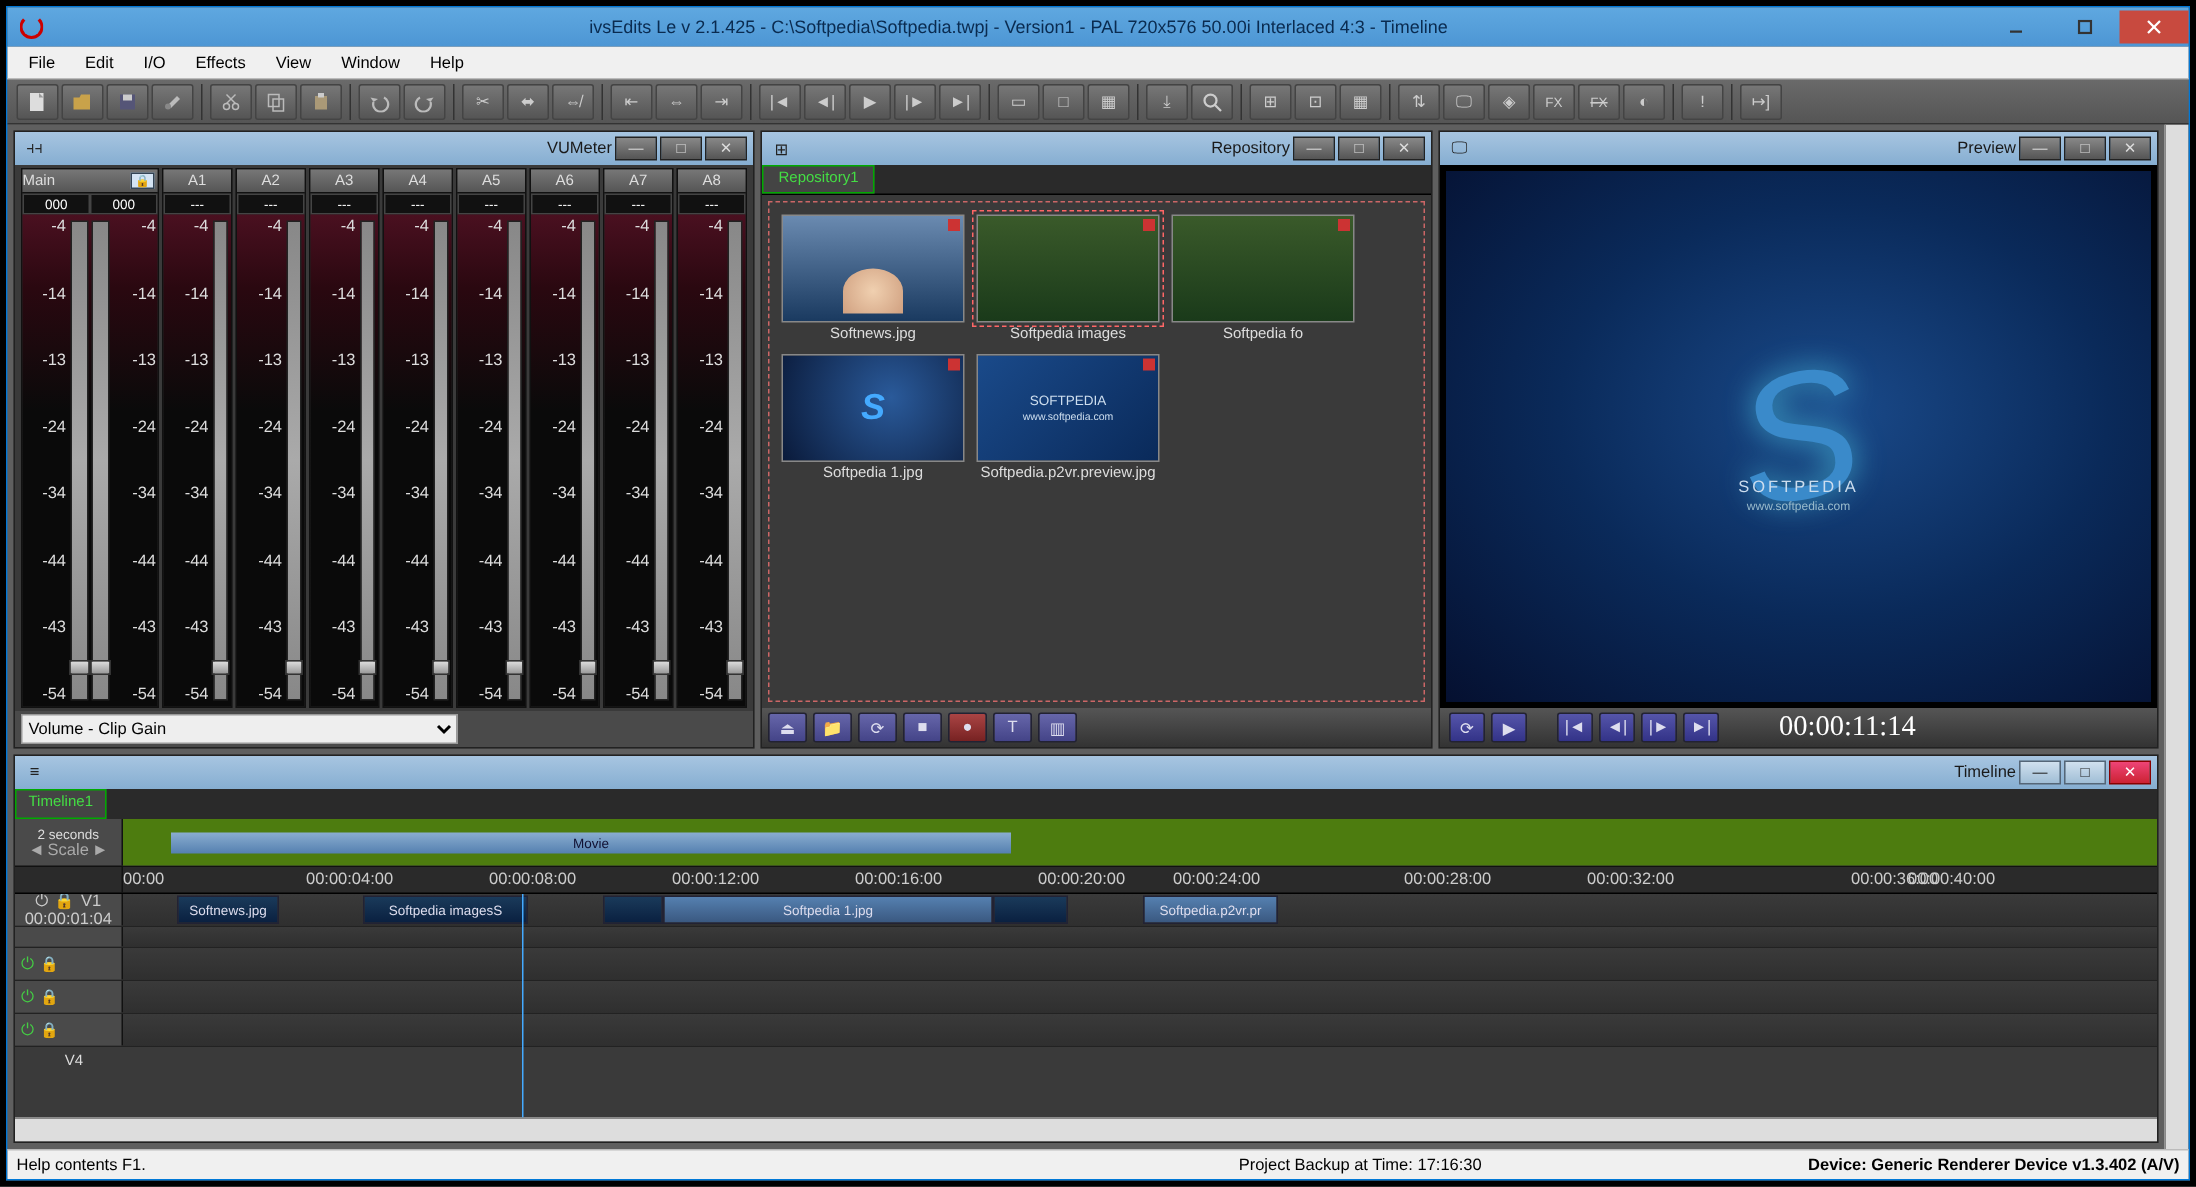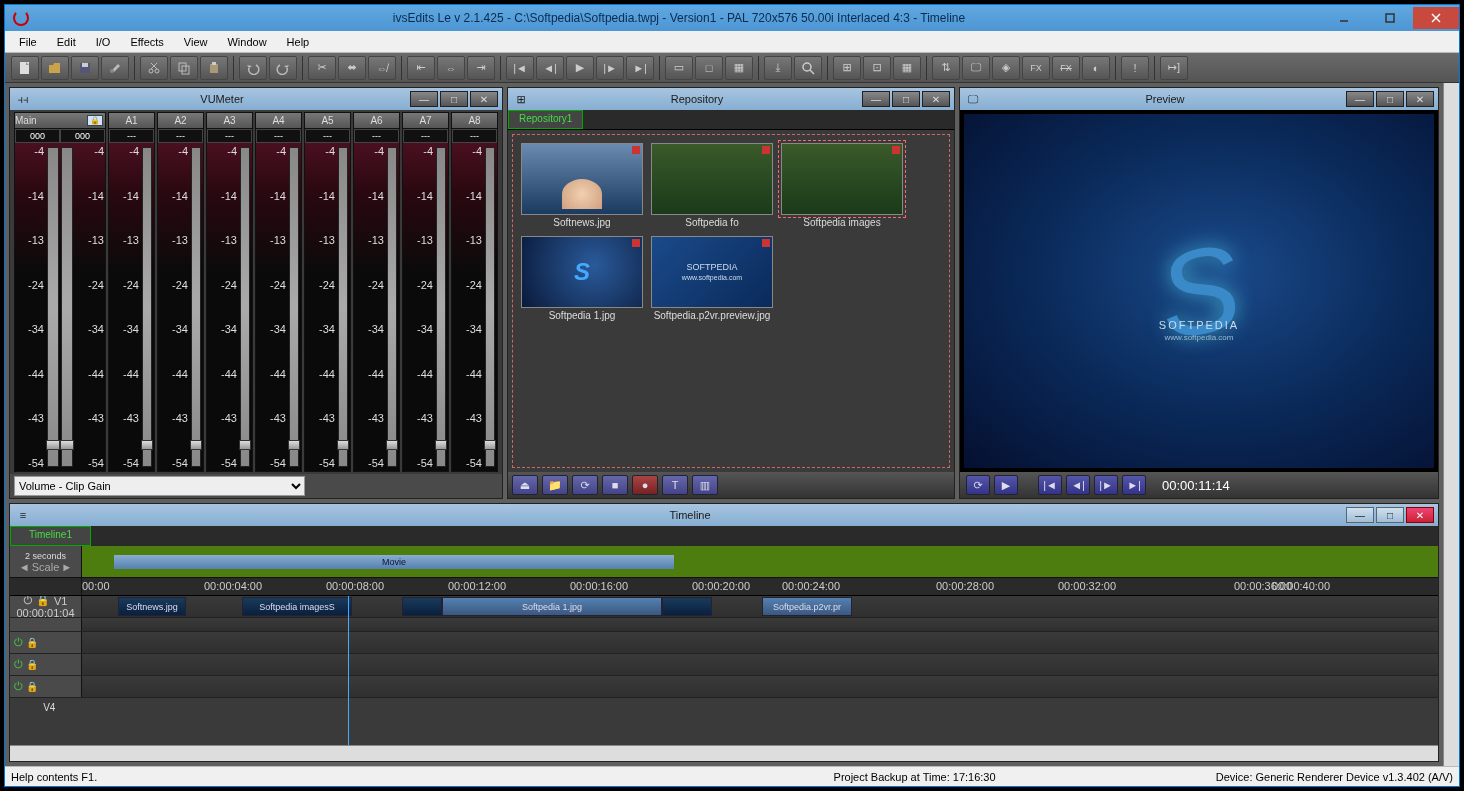--- a/index.html
+++ b/index.html
@@ -13,21 +13,21 @@
 .titlebar .win-btn.close { background:#c84a3f; color:#fff; }
 .menubar { height:22px; background:#f0f0f0; display:flex; align-items:center; padding:0 4px; border-bottom:1px solid #bbb; }
 .menubar .menu-item { padding:3px 10px; color:#000; }
 .toolbar { height:30px; background:linear-gradient(#6a6a6a,#555); display:flex; align-items:center; padding:0 6px; gap:2px; border-bottom:1px solid #333; }
 .tb-btn { width:28px; height:24px; background:linear-gradient(#777,#555); border:1px solid #444; border-radius:2px; display:flex; align-items:center; justify-content:center; color:#ccc; }
 .tb-sep { width:1px; height:24px; background:#333; margin:0 3px; }
 .workspace { flex:1; display:flex; flex-direction:column; padding:4px; gap:4px; background:#5f5f5f; overflow:hidden; }
 .top-panels { display:flex; gap:4px; height:412px; }
 .panel { background:#4a4a4a; border:1px solid #222; display:flex; flex-direction:column; }
 .panel-header { height:22px; background:linear-gradient(#a7c5e1,#86aed1); display:flex; align-items:center; padding:0 4px; color:#1a1a1a; font-size:12px; }
-.panel-header .ph-title { flex:1; text-align:center; }
+.panel-header .ph-title { flex:1; text-align:right; }
 .panel-header .ph-icon { width:18px; height:16px; display:flex; align-items:center; justify-content:center; margin-right:4px; color:#222; }
 .panel-header .ph-btn { width:28px; height:16px; background:linear-gradient(#d0e0ee,#a0bed6); border:1px solid #567; margin-left:2px; display:flex; align-items:center; justify-content:center; font-size:10px; color:#222; }
 .panel-header .ph-btn.close-r { background:linear-gradient(#e47,#c23); color:#fff; border-color:#800; }
 .panel-header .ph-btn.dark { background:linear-gradient(#888,#555); color:#ddd; border-color:#222; }
 
 .vumeter { width:494px; }
 .vu-body { flex:1; display:flex; flex-direction:column; background:#3a3a3a; }
 .vu-channels { flex:1; display:flex; padding:2px 4px; gap:2px; }
 .vu-ch { flex:1; display:flex; flex-direction:column; align-items:center; background:#2f2f2f; border:1px solid #111; }
 .vu-ch-label { width:100%; height:16px; background:linear-gradient(#777,#555); color:#ddd; font-size:10px; display:flex; align-items:center; justify-content:center; border-bottom:1px solid #111; }
@@ -63,26 +63,26 @@
 .rf-btn.rec { background:linear-gradient(#a44,#722); }
 
 .preview { flex:1; }
 .prev-body { flex:1; background:#000; display:flex; flex-direction:column; }
 .prev-canvas { flex:1; background:radial-gradient(ellipse at 55% 45%,#1a4a8a 0%,#0a2a5a 50%,#051030 100%); position:relative; margin:4px; display:flex; align-items:center; justify-content:center; }
 .prev-canvas .big-s { font-size:120px; color:#3a8aca; font-style:italic; transform:rotate(-10deg); text-shadow:0 0 20px #4ac; position:relative; }
 .prev-canvas .caption { position:absolute; top:58%; left:50%; transform:translateX(-50%); color:#cde; font-size:11px; letter-spacing:2px; }
 .prev-canvas .sub-cap { position:absolute; top:62%; left:50%; transform:translateX(-50%); color:#9bc; font-size:8px; }
 .prev-footer { height:26px; background:linear-gradient(#555,#333); display:flex; align-items:center; padding:0 6px; gap:4px; }
 .pf-btn { width:24px; height:20px; background:linear-gradient(#55a,#338); border:1px solid #223; border-radius:2px; display:flex; align-items:center; justify-content:center; color:#dde; font-size:11px; }
-.pf-tc { color:#fff; font-size:13px; font-family:Liberation Sans, sans-serif; margin-left:12px; }
+.pf-tc { color:#fff; font-size:19px; font-family:Liberation Serif, serif; margin-left:36px; }
 
 .timeline-panel { flex:1; }
 .tl-body { flex:1; background:#3a3a3a; display:flex; flex-direction:column; overflow:hidden; }
 .tl-tabs { height:20px; display:flex; background:#2a2a2a; }
-.tl-tab { padding:2px 18px; background:#444; border:1px solid #0a0; color:#4d4; font-size:10px; }
+.tl-tab { padding:2px 8px; background:#444; border:1px solid #0a0; color:#4d4; font-size:10px; }
 .tl-scale-row { height:32px; display:flex; background:#4a4a4a; border-bottom:1px solid #111; }
 .tl-scale-ctrl { width:72px; display:flex; flex-direction:column; align-items:center; justify-content:center; border-right:1px solid #111; }
 .tl-scale-ctrl .sc-lbl { color:#ddd; font-size:9px; }
 .tl-scale-ctrl .sc-arrows { display:flex; align-items:center; color:#aaa; font-size:9px; gap:2px; }
 .tl-movie-bar { flex:1; background:#4d7c0f; position:relative; display:flex; align-items:center;padding-left:44px; }
 .tl-movie-bar .movie-thumb { position:absolute; left:32px; width:560px; height:14px; background:linear-gradient(#8aadd0,#5580b0); color:#113; font-size:9px; text-align:center; line-height:14px; }
 .tl-ruler { height:18px; display:flex; background:#2a2a2a; border-bottom:1px solid #000; }
 .tl-ruler-spacer { width:72px; border-right:1px solid #111; }
 .tl-ruler-ticks { flex:1; display:flex; position:relative; color:#ccc; font-size:9px; }
 .tl-ruler-ticks .tick { position:absolute; top:2px; }
@@ -95,21 +95,21 @@
 .tl-track-lane { flex:1; position:relative; background:linear-gradient(#3a3a3a,#2f2f2f); }
 .tl-clip { position:absolute; top:1px; bottom:1px; background:linear-gradient(#5580b0,#3a5880); border:1px solid #223; color:#dde; font-size:9px; display:flex; align-items:center; justify-content:center; overflow:hidden; }
 .tl-clip.dark { background:linear-gradient(#1a3a5a,#0a2040); }
 .tl-playhead { position:absolute; top:0; bottom:0; width:1px; background:#4af; left:338px; z-index:5; }
 .tl-tc-pos { width:72px; color:#ccc; font-size:9px; display:flex; flex-direction:column; align-items:center; justify-content:center; border-right:1px solid #111; background:#4a4a4a; }
 .tl-scroll-h { height:16px; background:#ddd; border-top:1px solid #888; }
 .workspace-scroll-v { width:16px; background:#ddd; border-left:1px solid #888; }
 .statusbar { height:20px; background:#f0f0f0; display:flex; align-items:center; padding:0 6px; color:#000; border-top:1px solid #bbb; }
 .statusbar .sb-left { flex:1; }
 .statusbar .sb-mid { flex:1; text-align:center; }
-.statusbar .sb-right { text-align:left; }
+.statusbar .sb-right { text-align:left;font-weight:bold; }
 .top-layout { display:flex; flex:1; overflow:hidden; }
 svg{display:block}
 </style>
 </head>
 <body>
 
 <div class="app-window" data-interactable="false">
 
   <div class="titlebar" data-interactable="true">
     <div class="logo" data-interactable="false"></div>
@@ -469,30 +469,30 @@
               </div>
           <div class="repo-grid" id="repo-grid" data-interactable="true">
                 <div class="repo-item" data-interactable="true">
                   <div class="repo-thumb" style="background: linear-gradient(rgb(106, 138, 176), rgb(26, 58, 96));">
                     <div class="marker"></div>
                     <div class="swimmer"></div>
                   </div>
                   <div class="repo-fname" data-interactable="false">Softnews.jpg</div>
                 </div>
                 <div class="repo-item" data-interactable="true">
+                  <div class="repo-thumb selected green-forest">
+                    <div class="marker"></div>
+                  </div>
+                  <div class="repo-fname" data-interactable="false">Softpedia images</div>
+                </div>
+                <div class="repo-item" data-interactable="true">
                   <div class="repo-thumb green-forest">
                     <div class="marker"></div>
                   </div>
                   <div class="repo-fname" data-interactable="false">Softpedia fo</div>
-                </div>
-                <div class="repo-item" data-interactable="true">
-                  <div class="repo-thumb selected green-forest">
-                    <div class="marker"></div>
-                  </div>
-                  <div class="repo-fname" data-interactable="false">Softpedia images</div>
                 </div>
                 <div class="repo-item" data-interactable="true">
                   <div class="repo-thumb darkblue">
                     <div class="marker"></div>
                     <div class="soft-s">S</div>
                   </div>
                   <div class="repo-fname" data-interactable="false">Softpedia 1.jpg</div>
                 </div>
                 <div class="repo-item" data-interactable="true">
                   <div class="repo-thumb" style="background: linear-gradient(135deg, rgb(26, 74, 138), rgb(10, 42, 90));">

